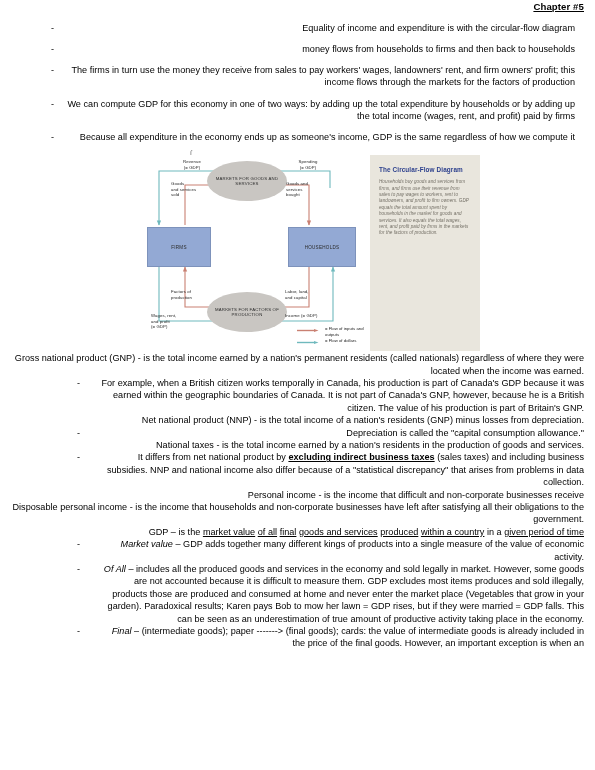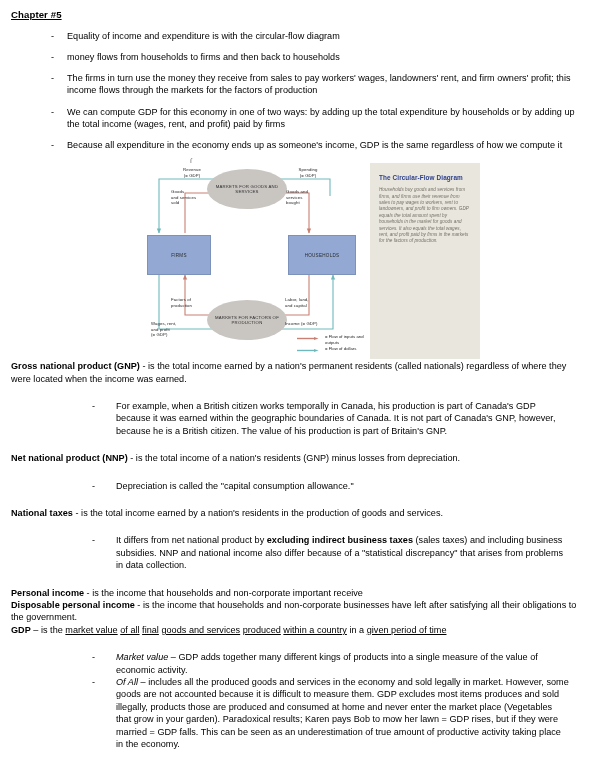--- a/index.html
+++ b/index.html
@@ -16,22 +16,23 @@
     position: relative;
   }
   .page {
     position: relative;
     width: 595px;
     height: 770px;
     padding: 0;
     box-sizing: border-box;
   }
   .doc-body {
-    padding: 9px 11px 0 11px;
+    padding: 1px 11px 0 11px;
     box-sizing: border-box;
+    text-align: right;
   }
   .chapter-title {
     font-size: 9.6px;
     font-weight: bold;
     text-decoration: underline;
     margin: 0 0 1px 0;
     line-height: 12px;
     letter-spacing: 0.1px;
   }
   ul.l1 {
@@ -53,41 +54,41 @@
     left: 0px;
     top: 0;
   }
   .para {
     font-size: 9.1px;
     line-height: 12.4px;
     margin: 0;
     padding: 0;
     letter-spacing: 0.02px;
   }
-  .para b { font-weight: bold; }
+  .para b { font-weight: normal; }
   ul.l2 {
     list-style: none;
-    margin: 15px;
+    margin: 0;
     padding: 0 0 0 66px;
   }
   ul.l2 > li {
     position: relative;
     font-size: 9.1px;
     line-height: 12.4px;
     padding: 0 0 0 24px;
     letter-spacing: 0.02px;
   }
   ul.l2 > li::before {
     content: "-";
     position: absolute;
     left: 0;
     top: 0;
   }
   .u { text-decoration: underline; }
-  .ub { font-weight: bold; }
+  .ub { text-decoration: underline; font-weight: bold; }
   .it { font-style: italic; }
 
   
   .figure-wrap {
     position: relative;
     width: 595px;
     height: 200px;
     margin: 0;
   }
   .figure {
@@ -342,25 +343,26 @@
     <p class="para"><b>Net national product (NNP)</b><span> - is the total income of a nation's residents (GNP) minus losses from depreciation.</span></p>
     <ul class="l2">
       <li>Depreciation is called the "capital consumption allowance."</li>
     </ul>
 
     <p class="para"><b>National taxes</b><span> - is the total income earned by a nation's residents in the production of goods and services.</span></p>
     <ul class="l2">
       <li><span>It differs from net national product by </span><span class="ub">excluding indirect business taxes</span><span> (sales taxes) and including business subsidies.  NNP and national income also differ because of a "statistical discrepancy" that arises from problems in data collection.</span></li>
     </ul>
 
-    <p class="para"><b>Personal income</b><span> - is the income that households and non-corporate important receive</span></p>
+    <p class="para"><b>Personal income</b><span> - is the income that difficult and non-corporate businesses receive</span></p>
 
     <p class="para"><b>Disposable personal income</b><span> - is the income that households and non-corporate businesses have left after satisfying all their obligations to the government.</span></p>
 
     <p class="para"><b>GDP</b><span> – is the </span><span class="u">market value</span><span> </span><span class="u">of all</span><span> </span><span class="u">final</span><span> </span><span class="u">goods and services</span><span> </span><span class="u">produced</span><span> </span><span class="u">within a country</span><span> in a </span><span class="u">given period of time</span></p>
 
     <ul class="l2">
       <li><span class="it">Market value</span><span> – GDP adds together many different kings of products into a single measure of the value of economic activity.</span></li>
       <li><span class="it">Of All</span><span> – includes all the produced goods and services in the economy and sold legally in market.  However, some goods are not accounted because it is difficult to measure them.  GDP excludes most items produces and sold illegally, products those are produced and consumed at home and never enter the market place (Vegetables that grow in your garden).  Paradoxical results; Karen pays Bob to mow her lawn = GDP rises, but if they were married = GDP falls.  This can be seen as an underestimation of true amount of productive activity taking place in the economy.</span></li>
+      <li><span class="it">Final</span><span> – (intermediate goods); paper -------&gt; (final goods); cards:  the value of intermediate goods is already included in the price of the final goods.  However, an important exception is when an</span></li>
     </ul>
   </div>
 
 </div>
 
 </body></html>

